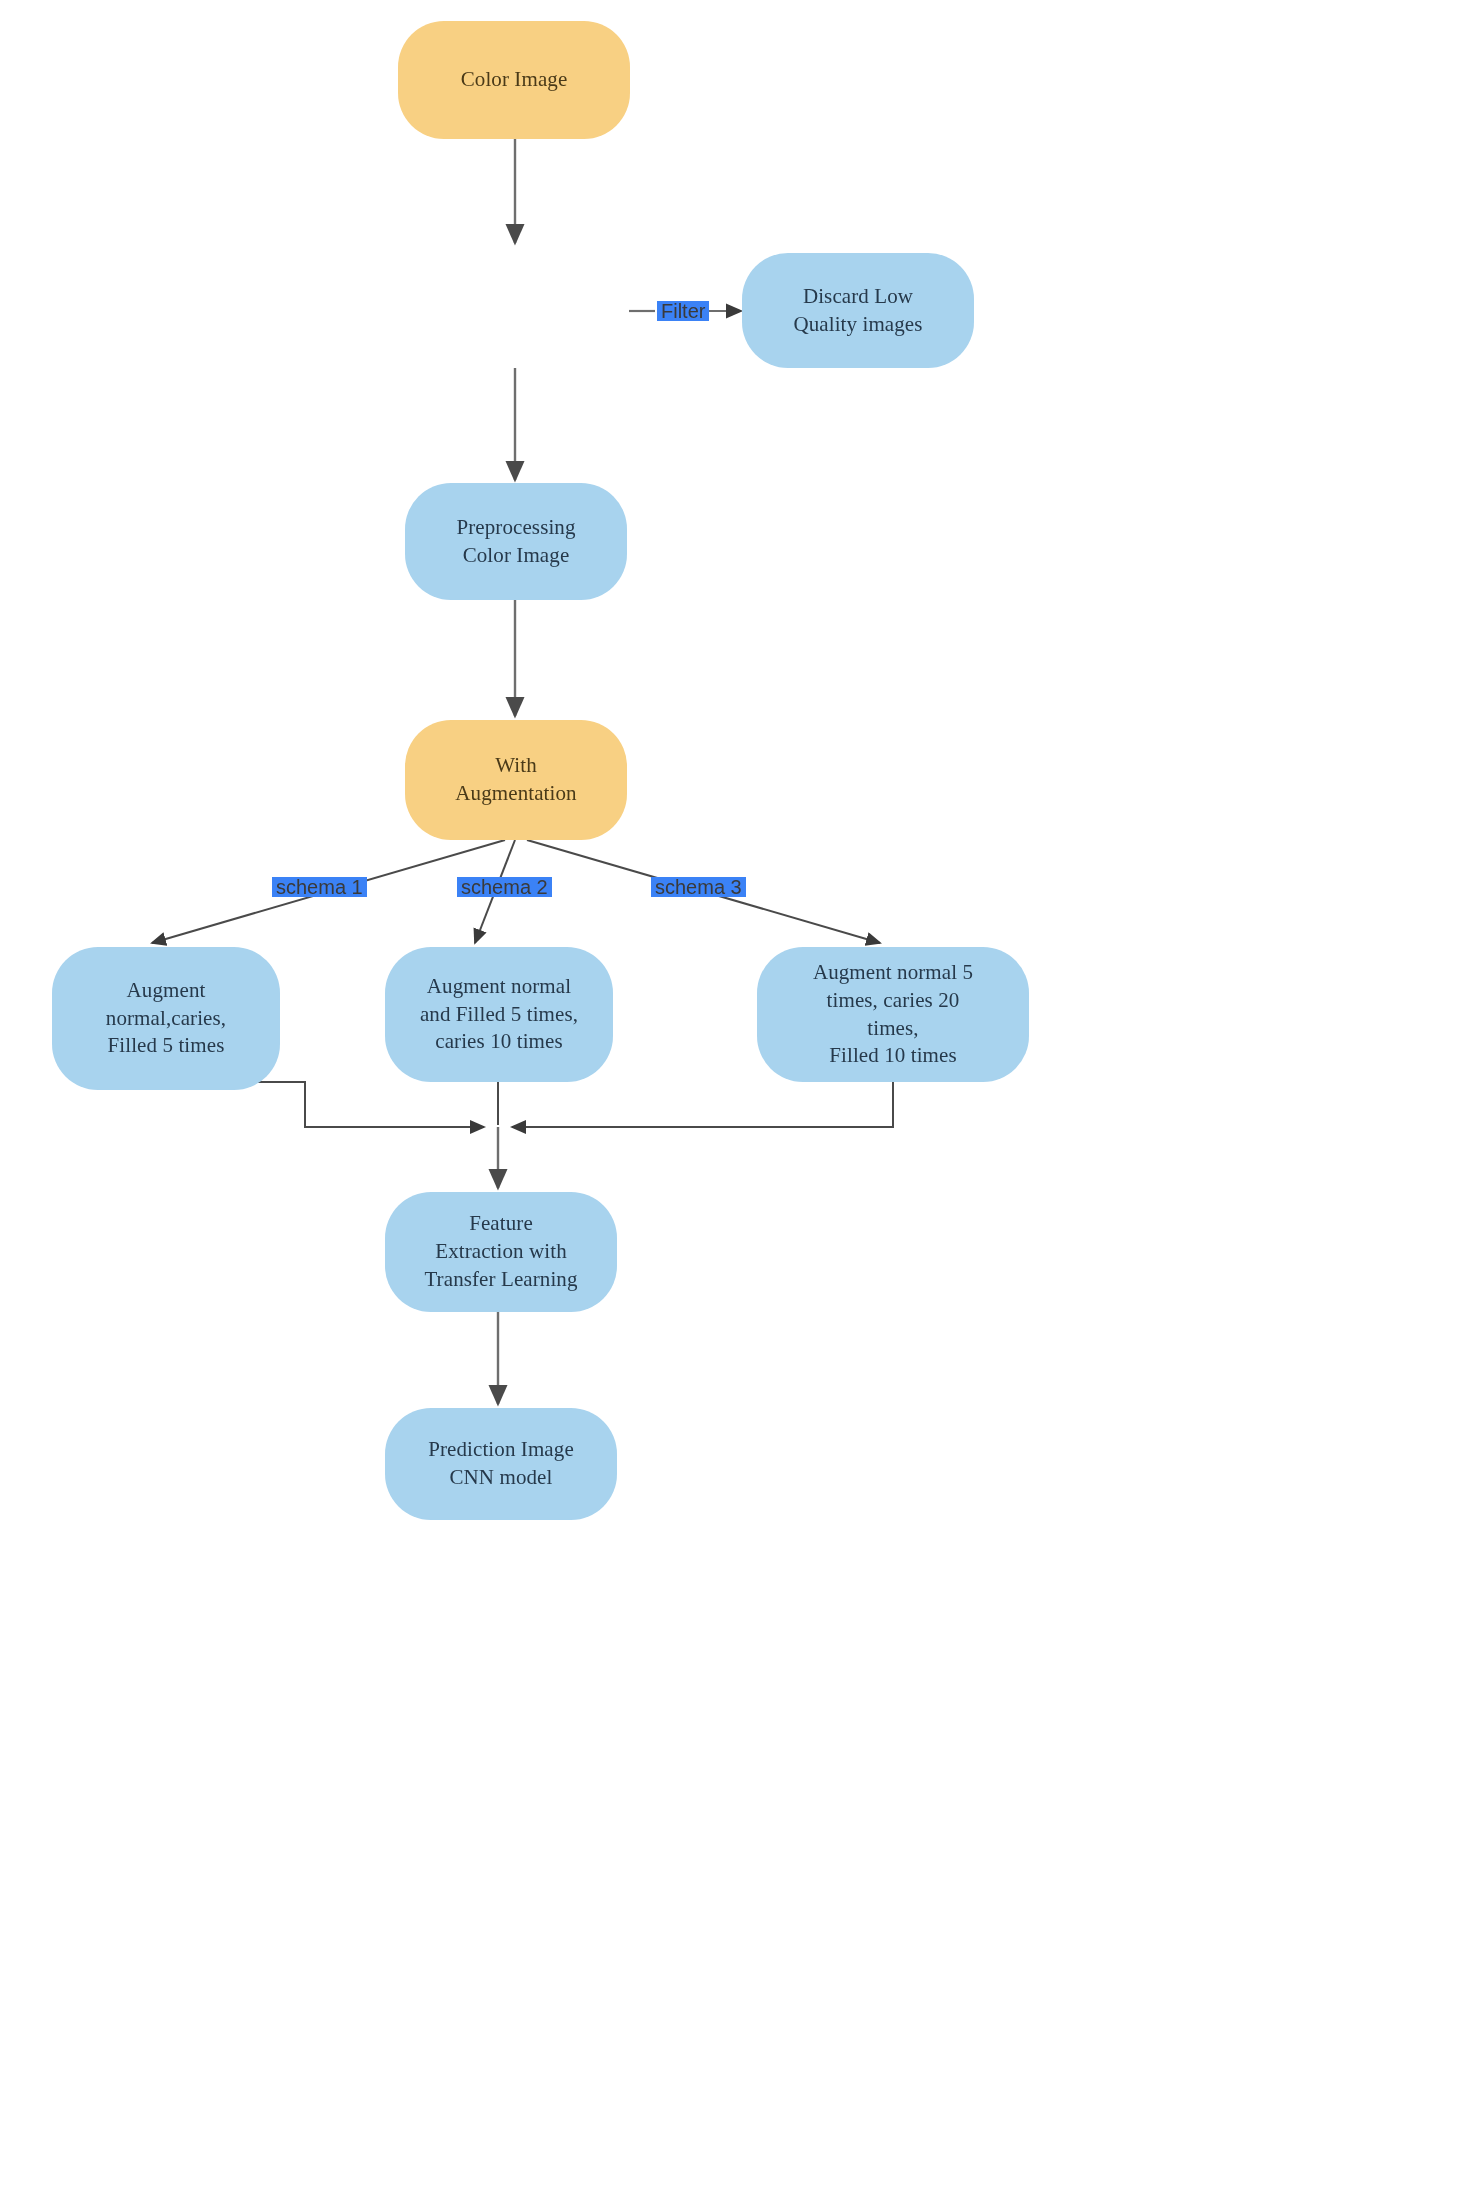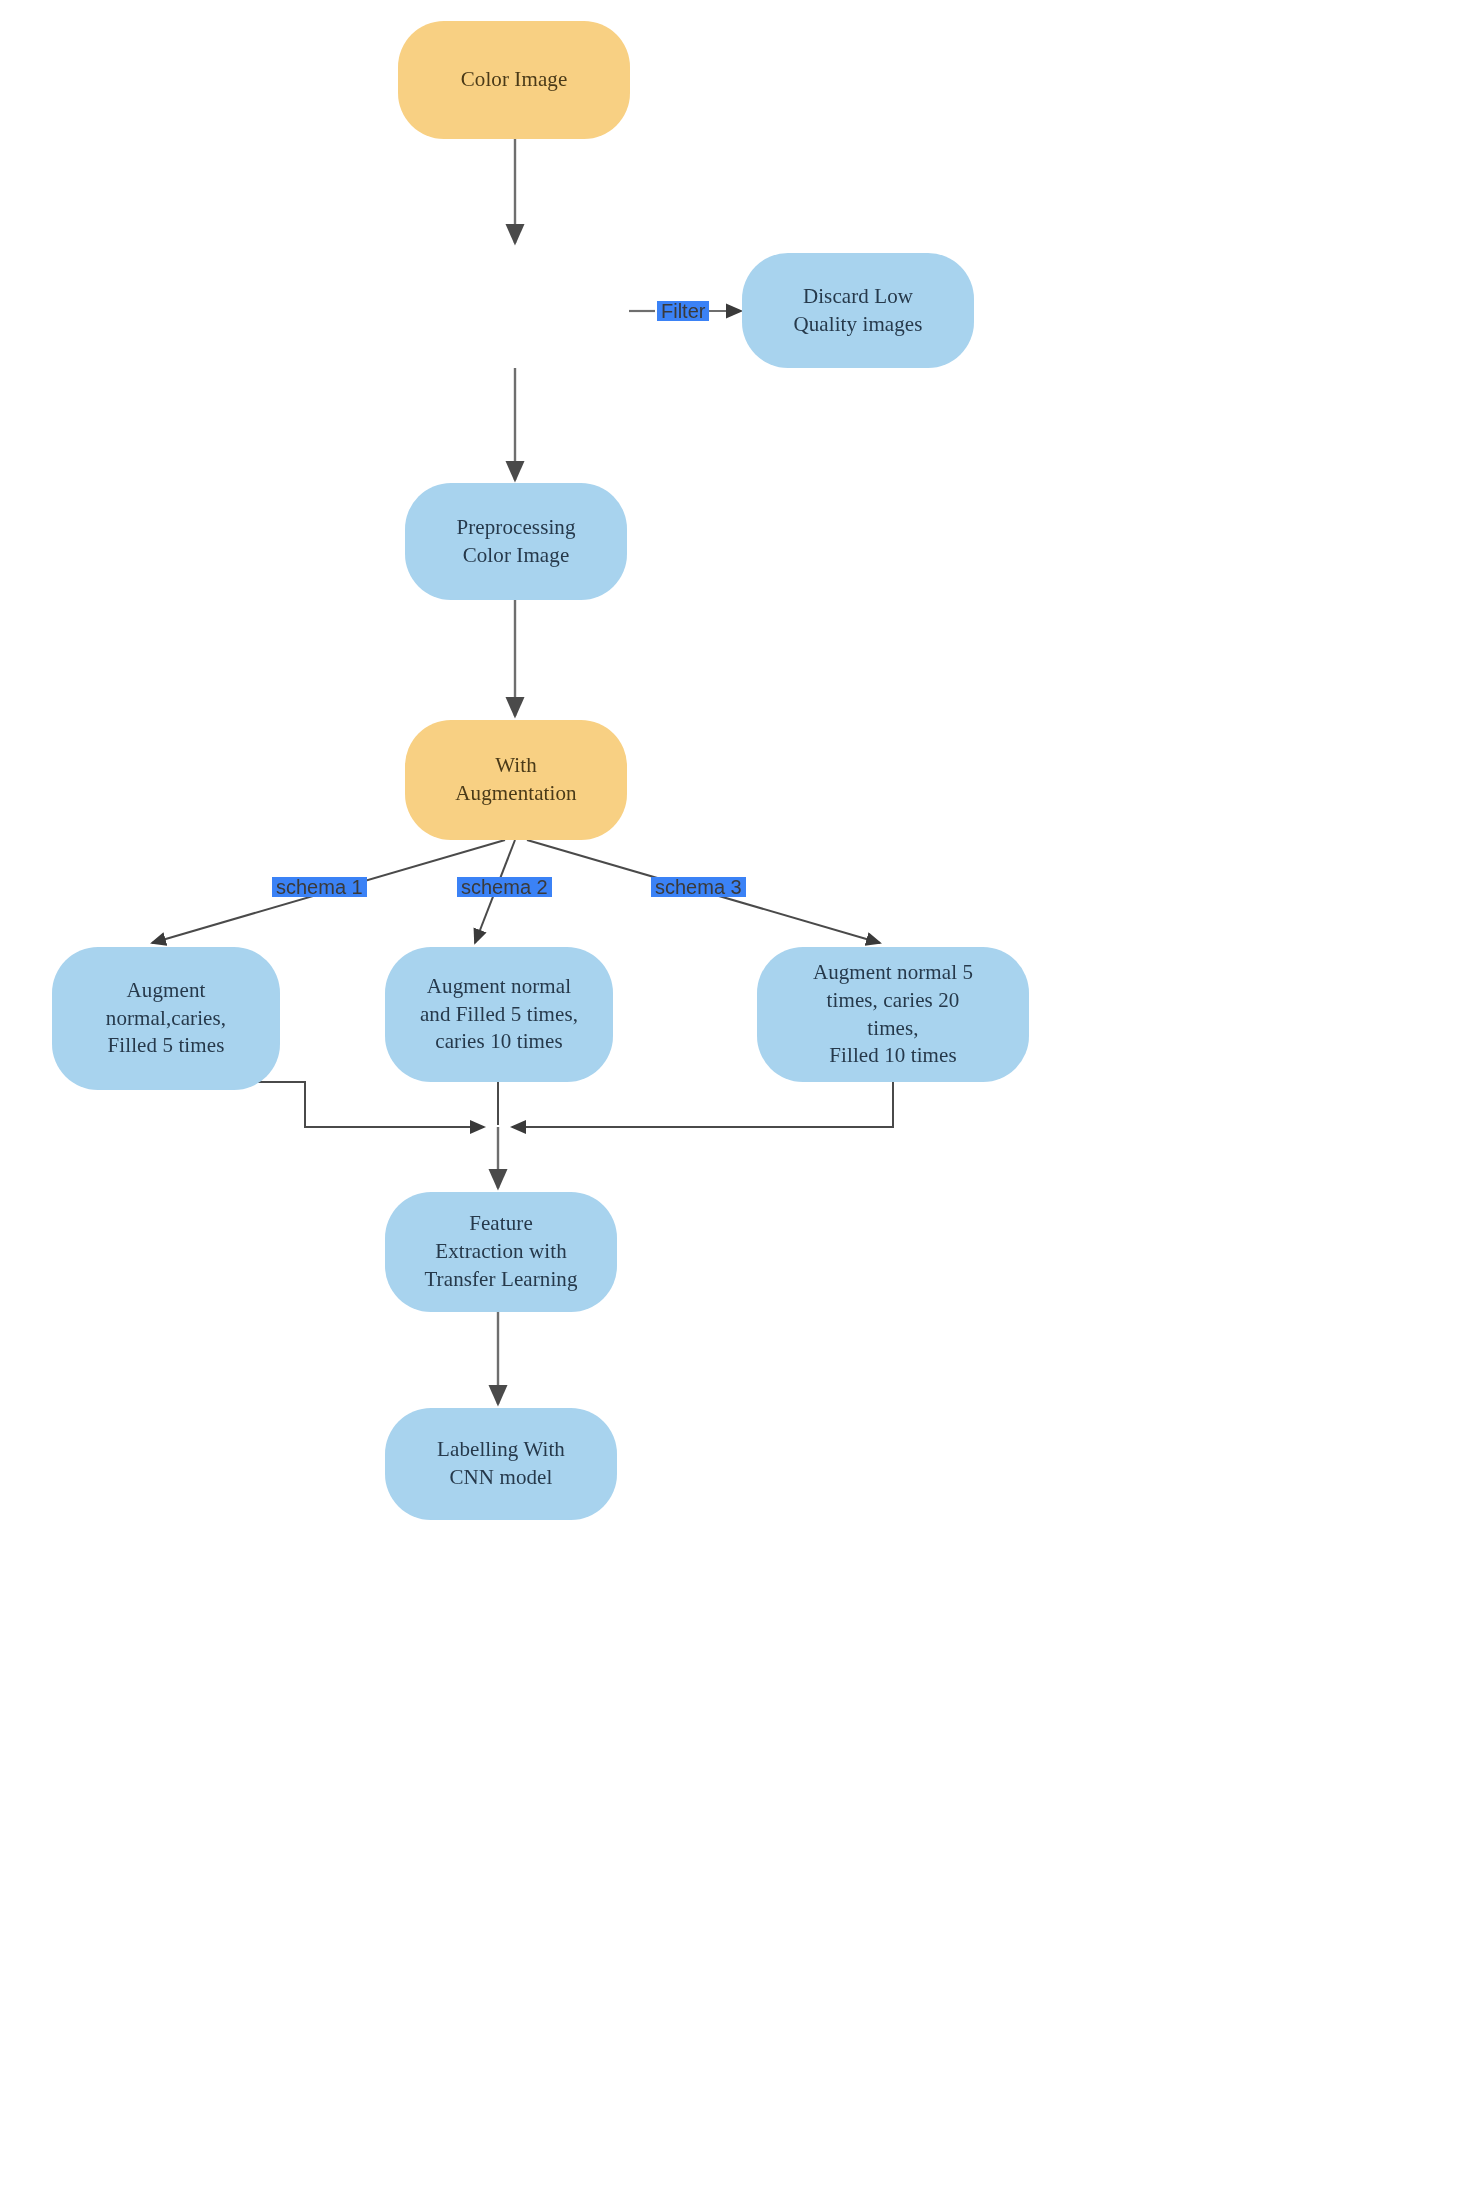--- a/index.html
+++ b/index.html
@@ -94,21 +94,21 @@
 
   <div class="node blue" style="left:757px;top:947px;width:272px;height:135px;">Augment normal 5
 times, caries 20
 times,
 Filled 10 times</div>
 
   <div class="node blue" style="left:385px;top:1192px;width:232px;height:120px;">Feature
 Extraction with
 Transfer Learning</div>
 
-  <div class="node blue" style="left:385px;top:1408px;width:232px;height:112px;">Labelling With
+  <div class="node blue" style="left:385px;top:1408px;width:232px;height:112px;">Prediction Image
 CNN model</div>
 
   <div class="edge-label" style="left:657px;top:301px;">Filter</div>
 
   <div class="edge-label" style="left:272px;top:877px;">schema 1</div>
 
   <div class="edge-label" style="left:457px;top:877px;">schema 2</div>
 
   <div class="edge-label" style="left:651px;top:877px;">schema 3</div>
 

